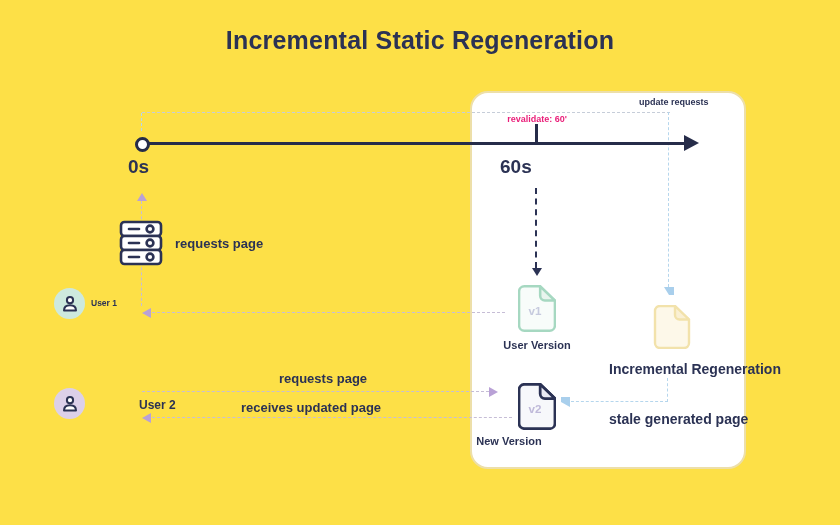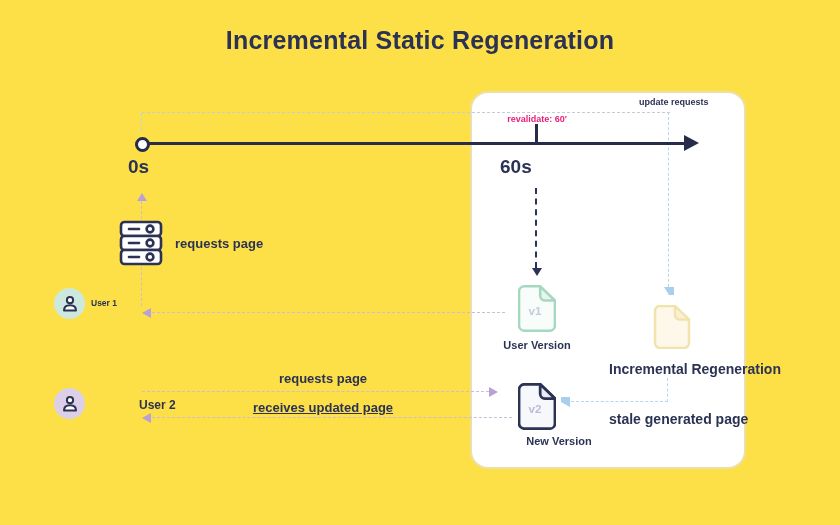--- a/index.html
+++ b/index.html
@@ -127,21 +127,21 @@
         <path d="M3 15.5 q0 -5.3 6 -5.3 q6 0 6 5.3 Z"></path>
       </g>
     </svg>
   </div>
   <div class="lbl" style="left:91px;top:398px;font-size:12px;padding-left:48px;">User 2</div>
 
   <div class="lbl small-lbl ctr" style="left:240px;top:371px;width:166px;">requests page</div>
   <div class="hdash" style="left:142px;top:391px;width:347px;"></div>
   <div class="arr arr-right" style="left:489px;top:387px;"></div>
 
-  <div class="lbl small-lbl ctr" style="left:240px;top:400px;width:166px;text-decoration:underline;">receives updated page</div>
+  <div class="lbl small-lbl ctr" style="left:228px;top:400px;width:166px;">receives updated page</div>
   <div class="hdash" style="left:152px;top:417px;width:360px;"></div>
   <div class="arr arr-left" style="left:142px;top:413px;"></div>
 
   <svg class="abs" style="left:518px;top:285px;" width="38" height="47" viewBox="0 0 36 44">
     <path d="M6 1 H21 L35 14.5 V38 a5 5 0 0 1 -5 5 H6 a5 5 0 0 1 -5 -5 V6 a5 5 0 0 1 5 -5 Z" fill="#f8fcfa" stroke="#a6d8c1" stroke-width="2.4" stroke-linejoin="round"></path>
     <path d="M21 1 V10 a4.5 4.5 0 0 0 4.5 4.5 H35 Z" fill="#e8f5ee" stroke="#a6d8c1" stroke-width="2.4" stroke-linejoin="round"></path>
     <text x="16" y="28" text-anchor="middle" font-size="11" font-weight="700" fill="#c6cade">v1</text>
   </svg>
   <div class="lbl doc-label ctr" style="left:477px;top:339px;width:120px;">User Version</div>
 
@@ -154,15 +154,15 @@
   <div class="vdash blue-d" style="left:667px;top:378px;height:24px;"></div>
   <div class="hdash blue-d" style="left:571px;top:401px;width:97px;"></div>
   <div class="arr arr-left arr-blue" style="left:561px;top:397px;border-right-color:#a9cfec;"></div>
   <div class="lbl tiny-lbl ctr" style="left:609px;top:411px;width:120px;">stale generated page</div>
 
   <svg class="abs" style="left:518px;top:383px;" width="38" height="47" viewBox="0 0 36 44">
     <path d="M6 1 H21 L35 14.5 V38 a5 5 0 0 1 -5 5 H6 a5 5 0 0 1 -5 -5 V6 a5 5 0 0 1 5 -5 Z" fill="#f7f8fb" stroke="#2b3254" stroke-width="2.6" stroke-linejoin="round"></path>
     <path d="M21 1 V10 a4.5 4.5 0 0 0 4.5 4.5 H35 Z" fill="#e9eaf3" stroke="#2b3254" stroke-width="2.6" stroke-linejoin="round"></path>
     <text x="16" y="28" text-anchor="middle" font-size="11" font-weight="700" fill="#bfb9d9">v2</text>
   </svg>
-  <div class="lbl doc-label ctr" style="left:499px;top:435px;width:120px;">New Version</div>
+  <div class="lbl doc-label ctr" style="left:449px;top:435px;width:120px;">New Version</div>
 
 </div>
 
 </body></html>

